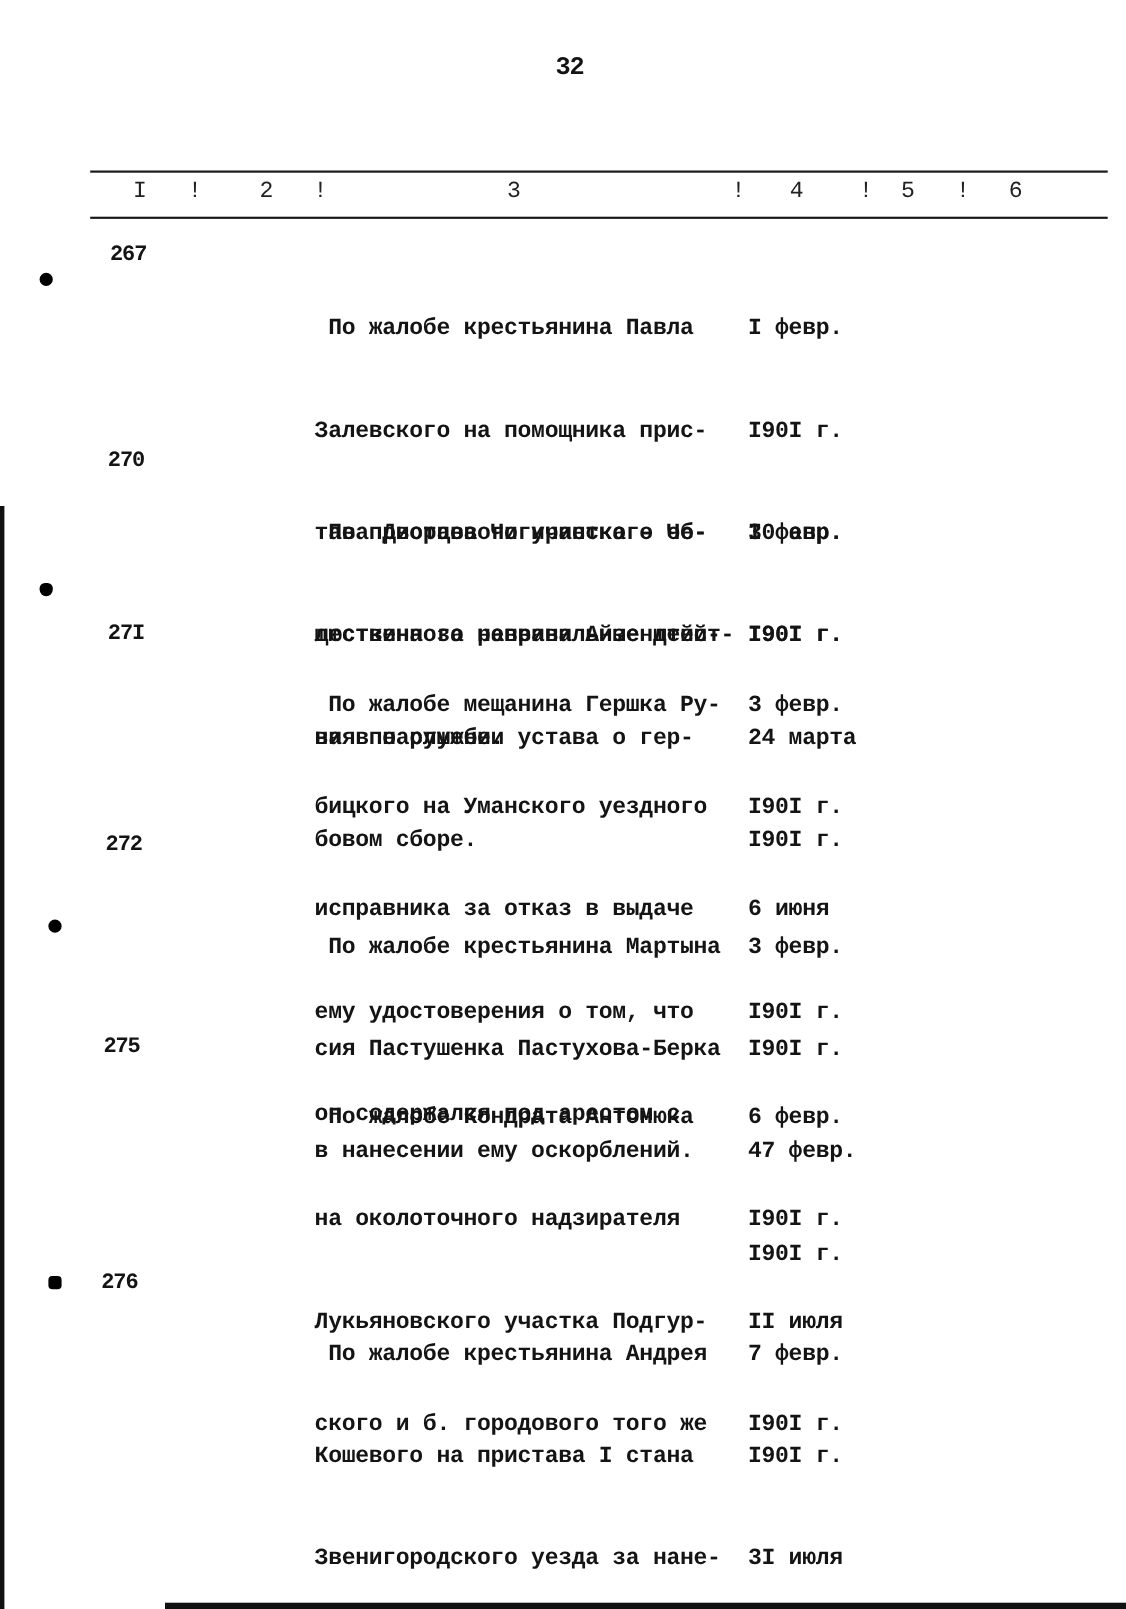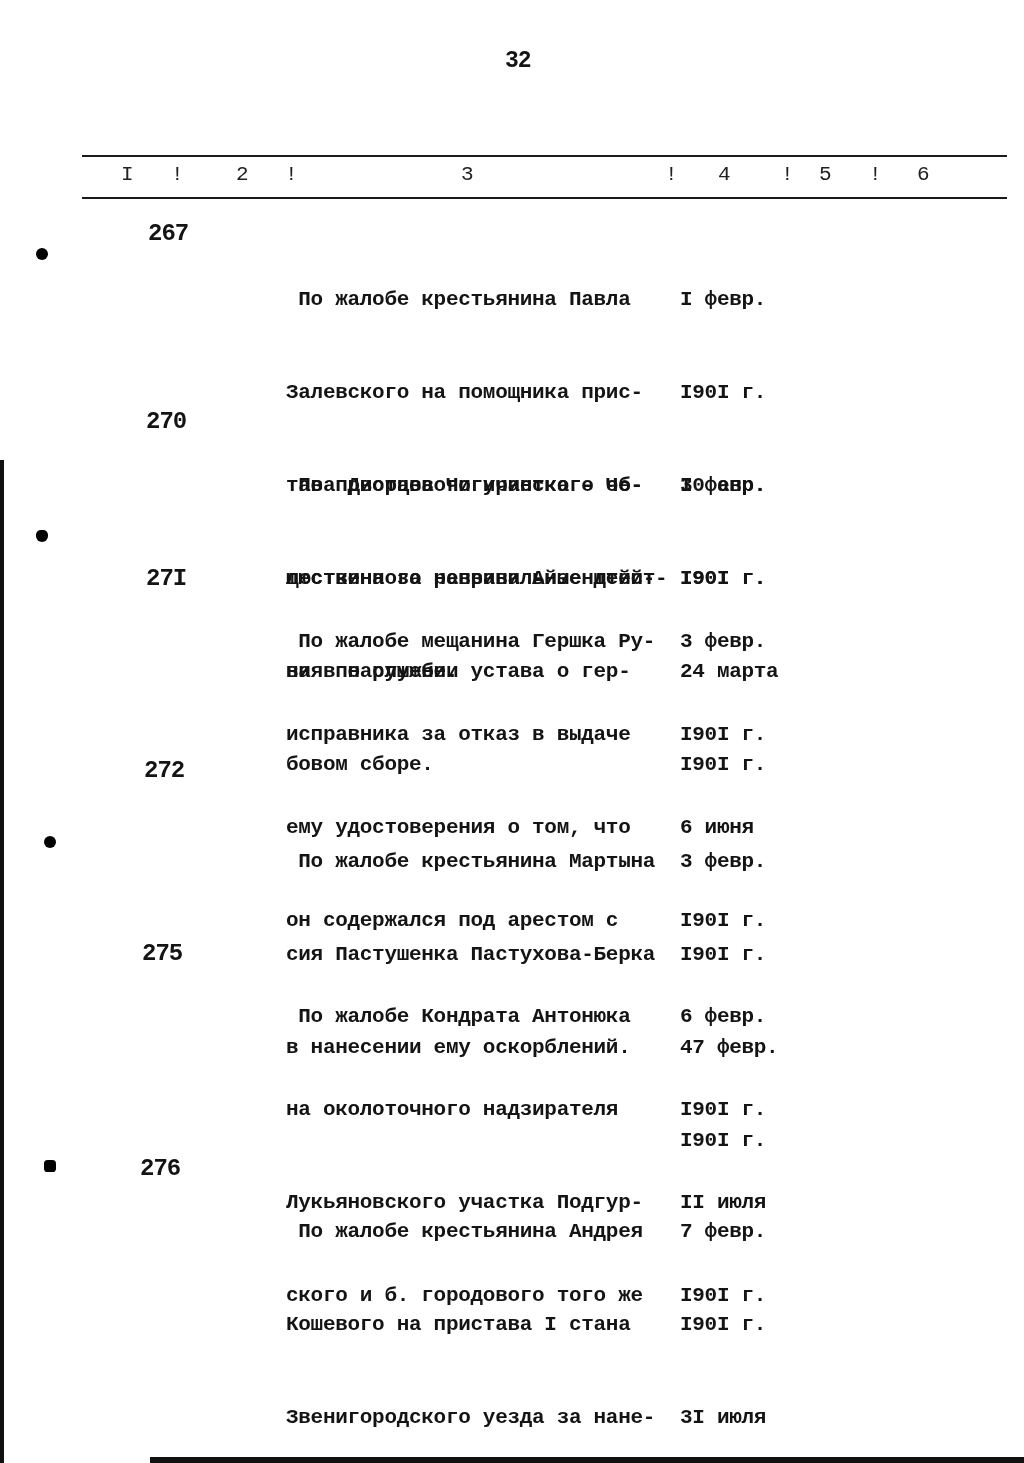--- a/index.html
+++ b/index.html
@@ -34,24 +34,23 @@
     .rule.bottom { top: 197px; }
     .hdr {
       position: absolute;
       top: 163px;
       font-size: 21px;
       font-weight: normal;
       color: #222;
     }
     .row-number {
       position: absolute;
-      font-size: 24px;
+      font-size: 20px;
       font-weight: bold;
       letter-spacing: -1px;
-      margin-left: 48px;
     }
     .desc {
       position: absolute;
       left: 286px;
       font-size: 21px;
       font-weight: bold;
       line-height: 31px;
       white-space: pre;
       letter-spacing: -0.3px;
     }
@@ -141,20 +140,21 @@
     <span class="line">I90I г.</span>
     <span class="line">24 марта</span>
     <span class="line">I90I г.</span>
   </div>
 </div>
 
 <div>
   <div class="row-number" style="left:98px; top:565px">27I</div>
   <div class="desc" style="top:564px">
     <span class="line"> По жалобе мещанина Гершка Ру-</span>
+    <span class="line">бицкого на Уманского уездного</span>
     <span class="line">исправника за отказ в выдаче</span>
     <span class="line">ему удостоверения о том, что</span>
     <span class="line">он содержался под арестом с</span>
   </div>
   <div class="dates" style="top:564px">
     <span class="line">3 февр.</span>
     <span class="line">I90I г.</span>
     <span class="line">6 июня</span>
     <span class="line">I90I г.</span>
   </div>

